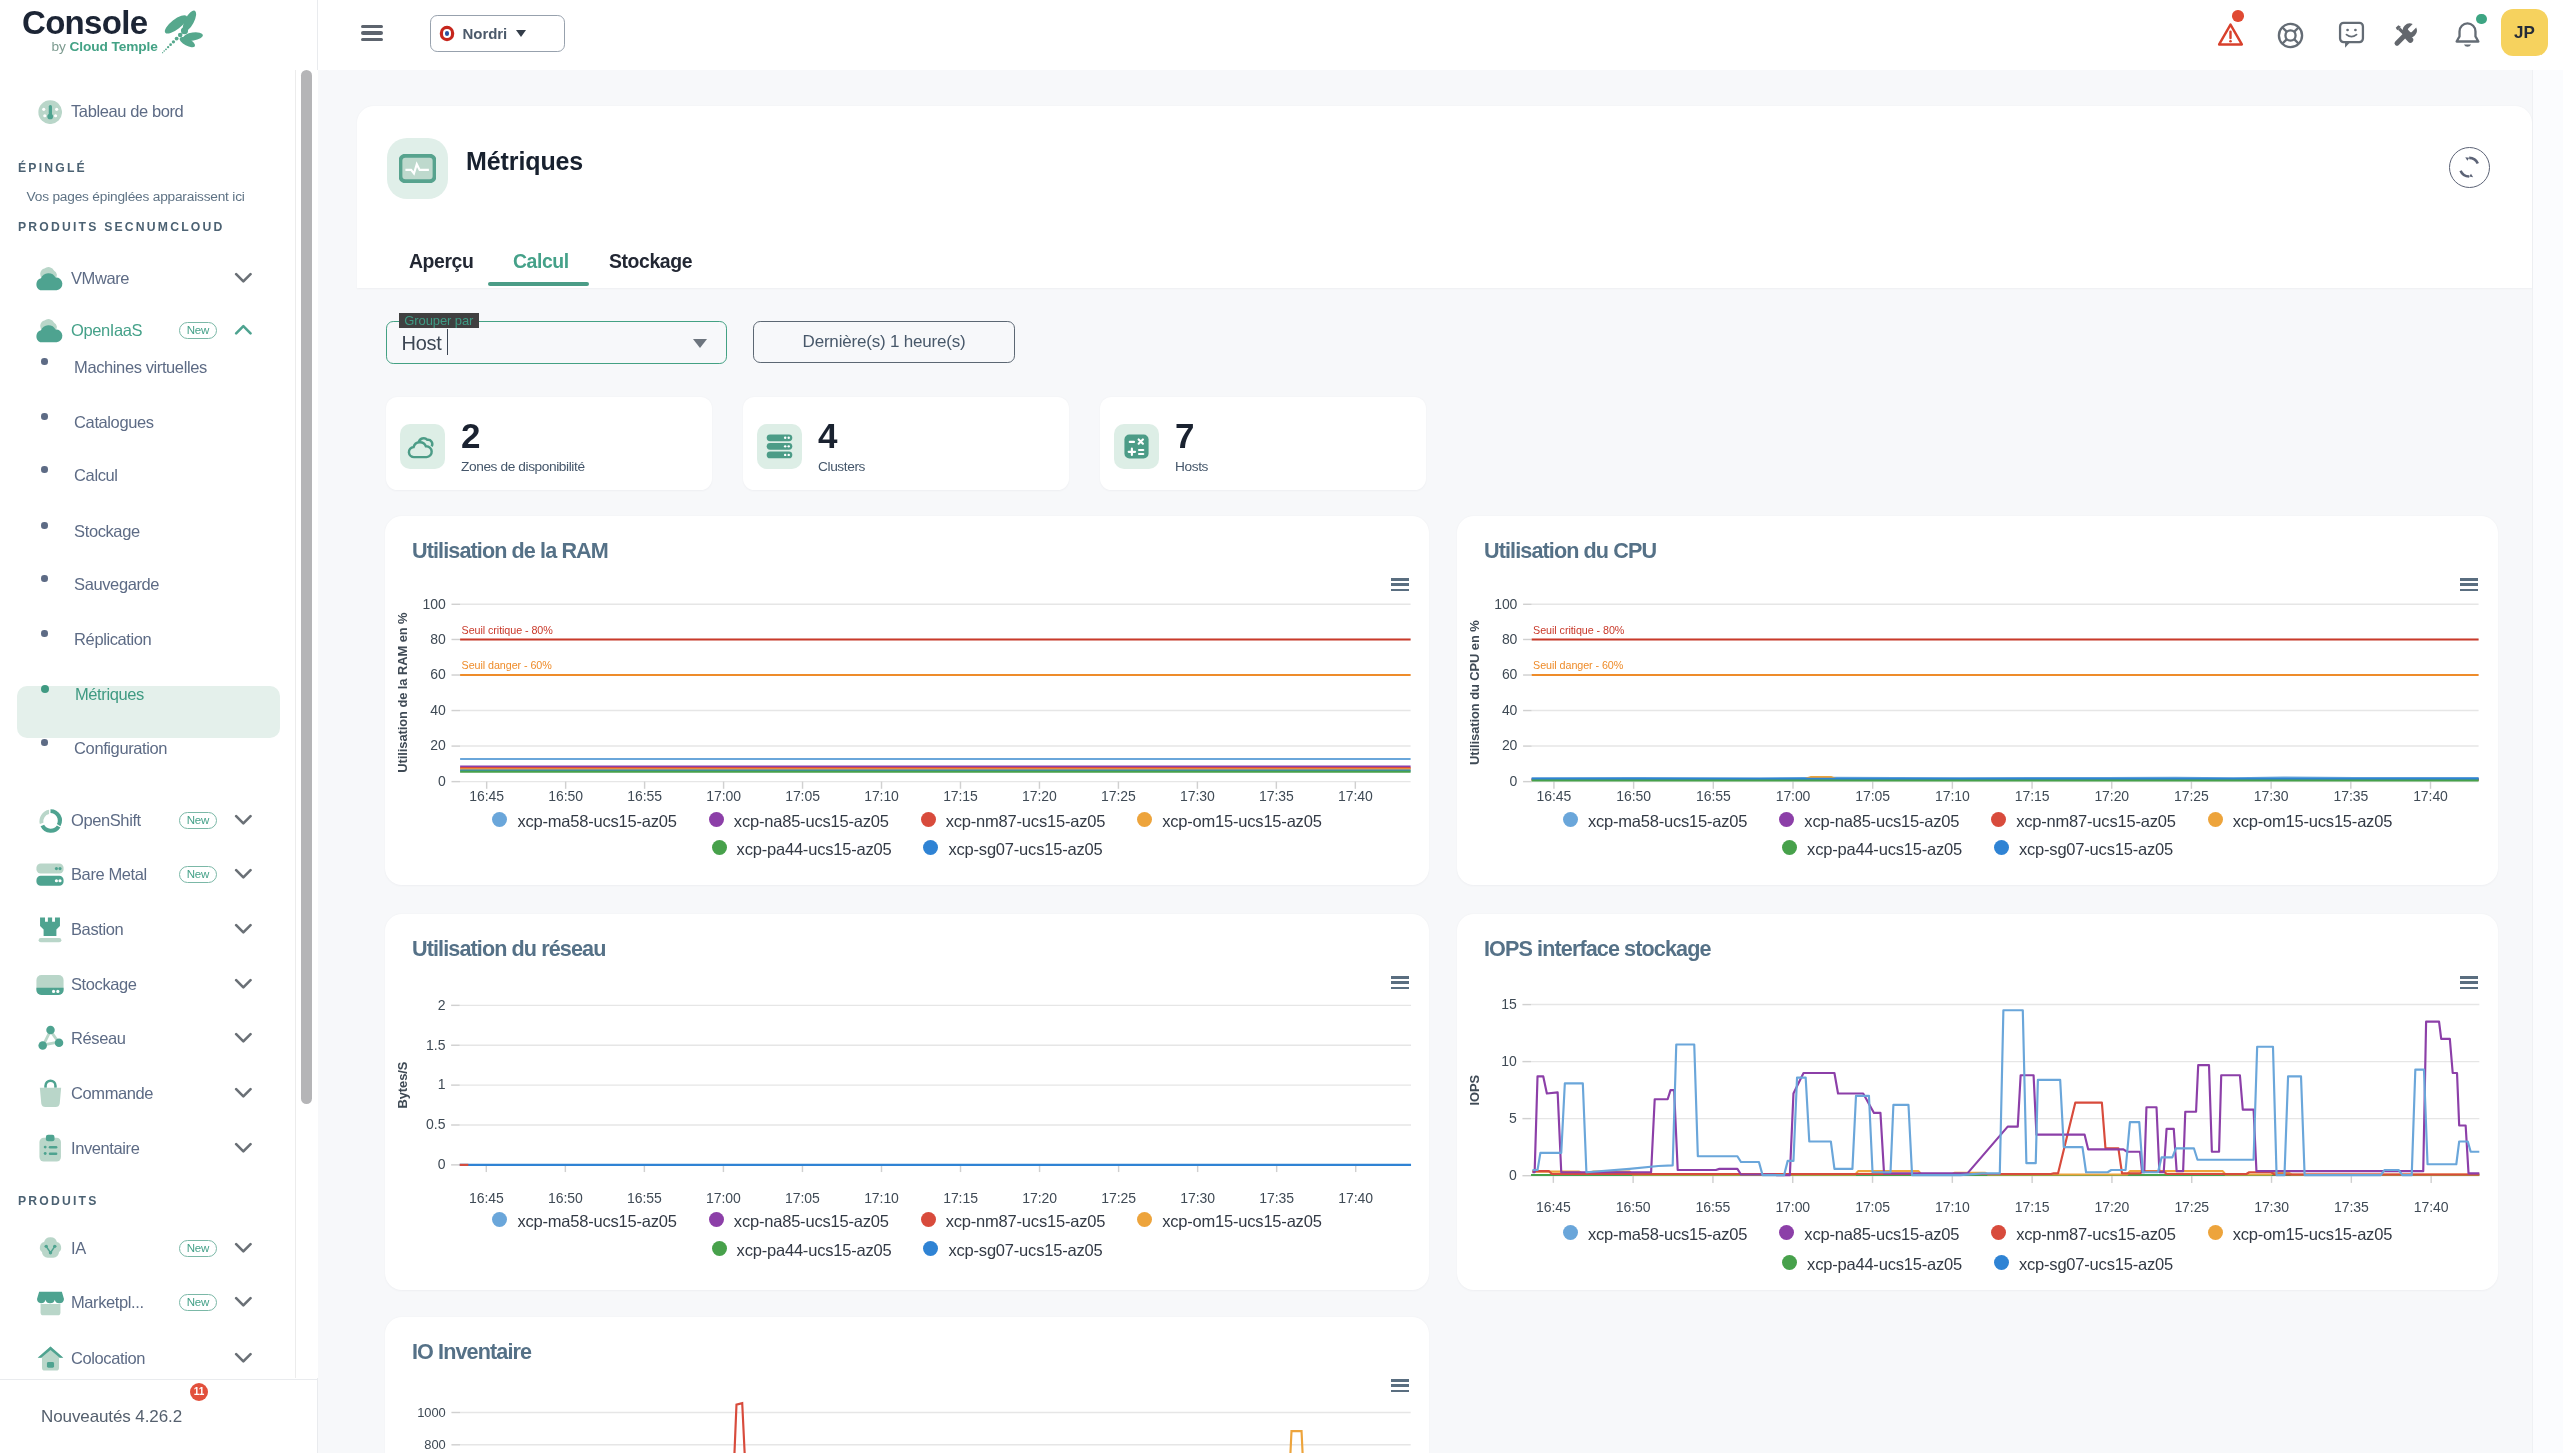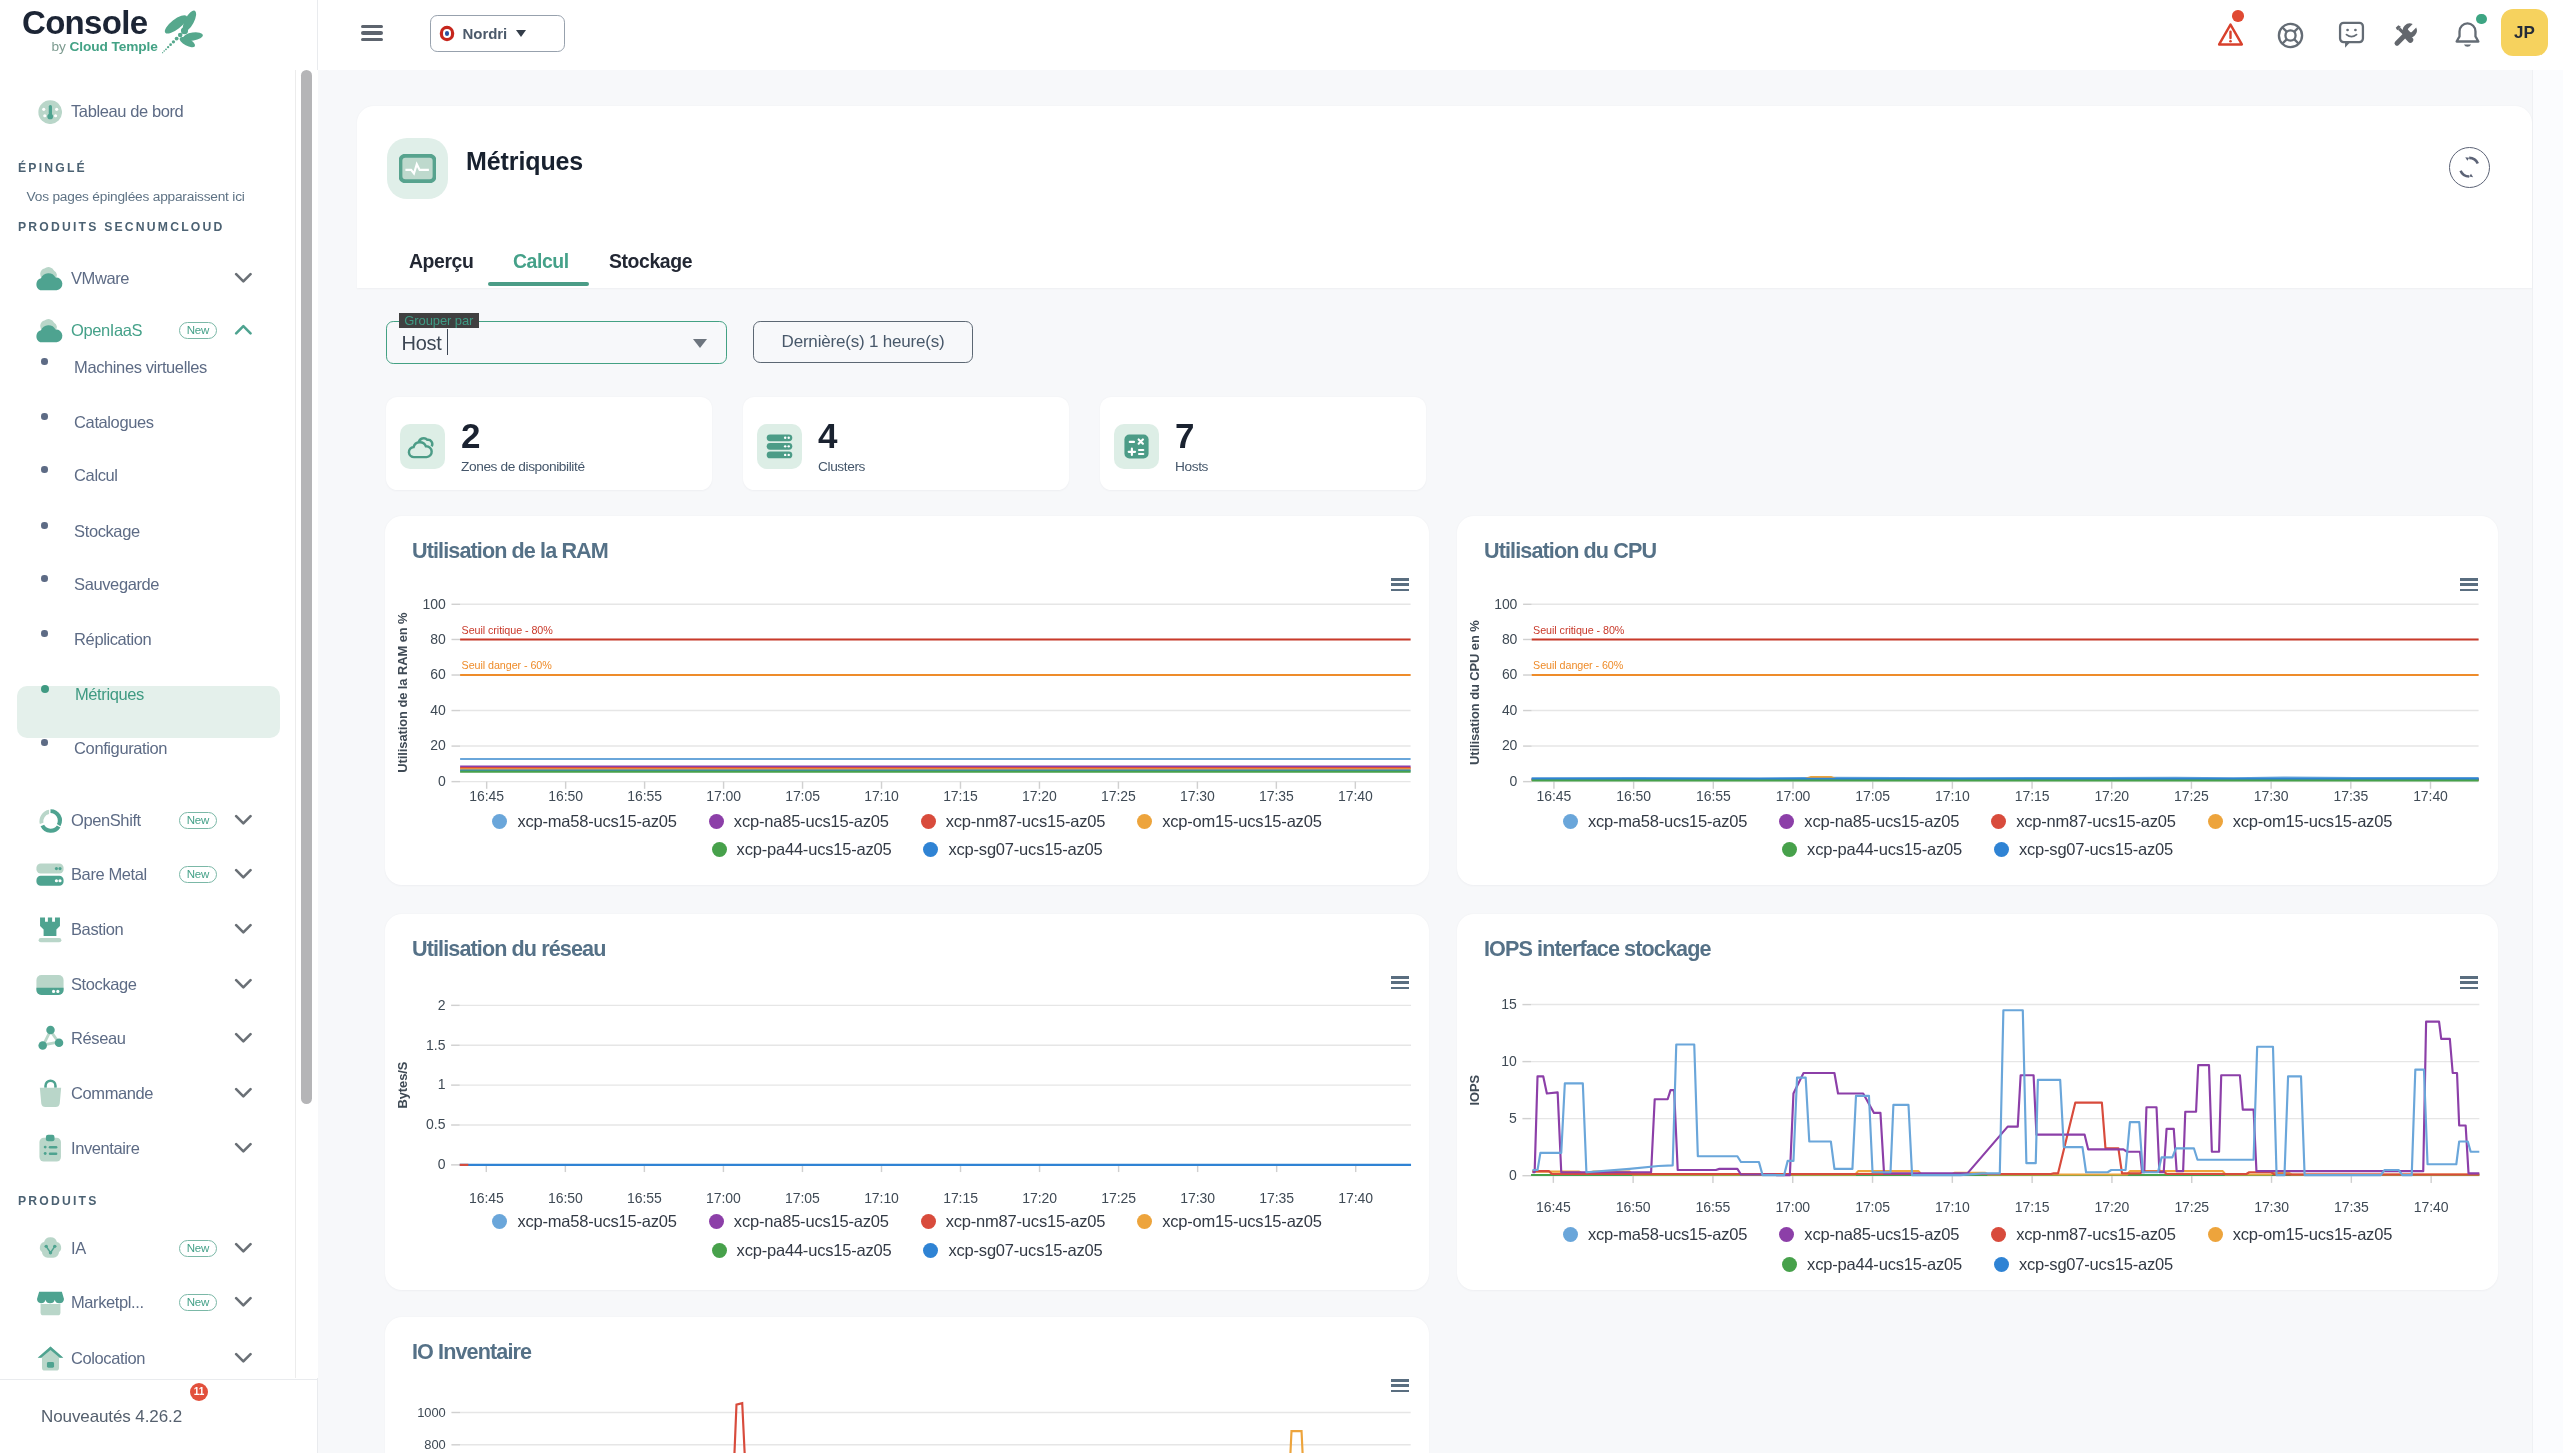--- a/index.html
+++ b/index.html
@@ -46,35 +46,35 @@
 #htitle{position:absolute;left:109px;top:41px;font-size:25px;font-weight:bold;color:#18212f;letter-spacing:-0.1px}
 #refresh{position:absolute;left:2092px;top:41px;width:41px;height:41px;border:1.4px solid #5c6376;border-radius:50%;display:flex;align-items:center;justify-content:center}
 .tab{position:absolute;top:144px;font-size:19.4px;font-weight:600;color:#222733;letter-spacing:-0.4px}
 #uline{position:absolute;left:131px;top:176px;width:101px;height:3.6px;background:#4a9c86;border-radius:2.2px}
 
 #gsel{position:absolute;left:386px;top:321px;width:341px;height:43px;border:1.4px solid #43a183;border-radius:7.2px}
 #gsel .lab{position:absolute;left:11.5px;top:-8.6px;background:#404040;padding:0 5.8px;font-size:13px;color:#3f9b84}
 #gsel .val{position:absolute;left:14.4px;top:10px;font-size:20px;color:#3c4653;letter-spacing:-0.2px}
 #gsel .cur{position:absolute;left:60px;top:7.2px;width:1.4px;height:26px;background:#3c4653}
 #gsel .car{position:absolute;right:18.7px;top:17px;width:0;height:0;border-left:7.2px solid transparent;border-right:7.2px solid transparent;border-top:9.3px solid #6d757e}
-#timebtn{position:absolute;left:753px;top:321px;width:220px;height:42px;border:1.4px solid #5c6773;border-radius:7.2px;
+#timebtn{position:absolute;left:753px;top:321px;width:262px;height:42px;border:1.4px solid #5c6773;border-radius:7.2px;
  display:flex;align-items:center;justify-content:center;font-size:17px;color:#48586a;letter-spacing:-0.2px}
 
 .stat{position:absolute;top:397px;width:326px;height:93px;background:#fff;border-radius:11.5px;box-shadow:0 0.7px 2.2px rgba(16,24,40,.04)}
 .stat .ib{position:absolute;left:14.4px;top:27px;width:45px;height:45px;border-radius:10px;background:#ddeee6;display:flex;align-items:center;justify-content:center}
 .stat .num{position:absolute;left:75px;top:18.7px;font-size:35px;font-weight:bold;color:#1a2230}
 .stat .lb{position:absolute;left:75px;top:62px;font-size:13.7px;color:#44566a;letter-spacing:-0.4px}
 
 .card{position:absolute;background:#fff;border-radius:17px;box-shadow:0 0.7px 2.2px rgba(16,24,40,.04)}
 .ctitle{position:absolute;left:27px;top:21.6px;font-size:21.6px;font-weight:bold;color:#557187;letter-spacing:-0.9px}
 .cmenu{position:absolute;right:20px;top:62px;width:18px}
 .cmenu i{display:block;height:2.5px;background:#5a6e80;margin-bottom:2.9px}
 .plot{position:absolute;left:0;top:0}
 .lrow{position:absolute;left:0;width:100%;display:flex;justify-content:center;gap:32px;font-size:16.5px;color:#333a45;letter-spacing:-0.2px}
-.li{display:flex;align-items:center}
+.li{display:flex;align-items:flex-start}
 .dot{width:15px;height:15px;border-radius:50%;margin-right:10px}
 </style></head>
 <body>
 <div id="gutter"></div>
 <div id="vline"></div>
 <div id="topbar">
   <div id="logo">
       <div class="c">Console</div>
       <div class="by">by <b>Cloud Temple</b></div>
     </div>

